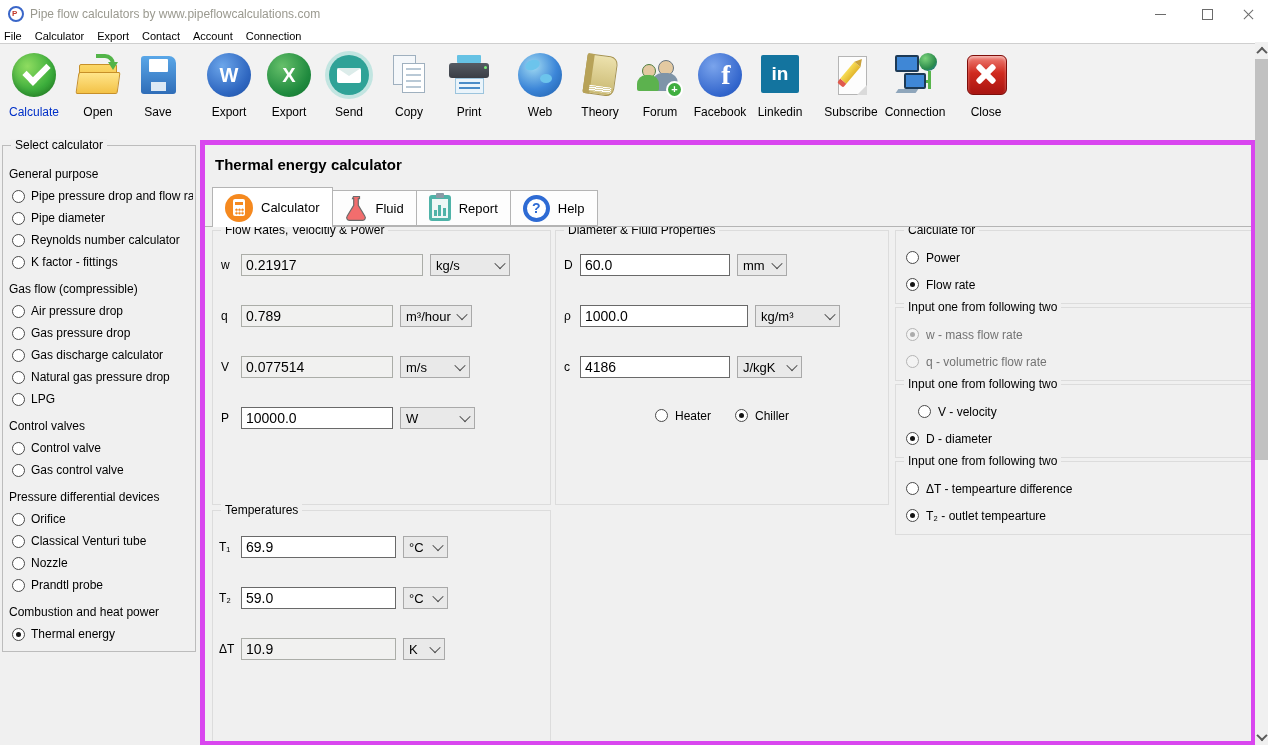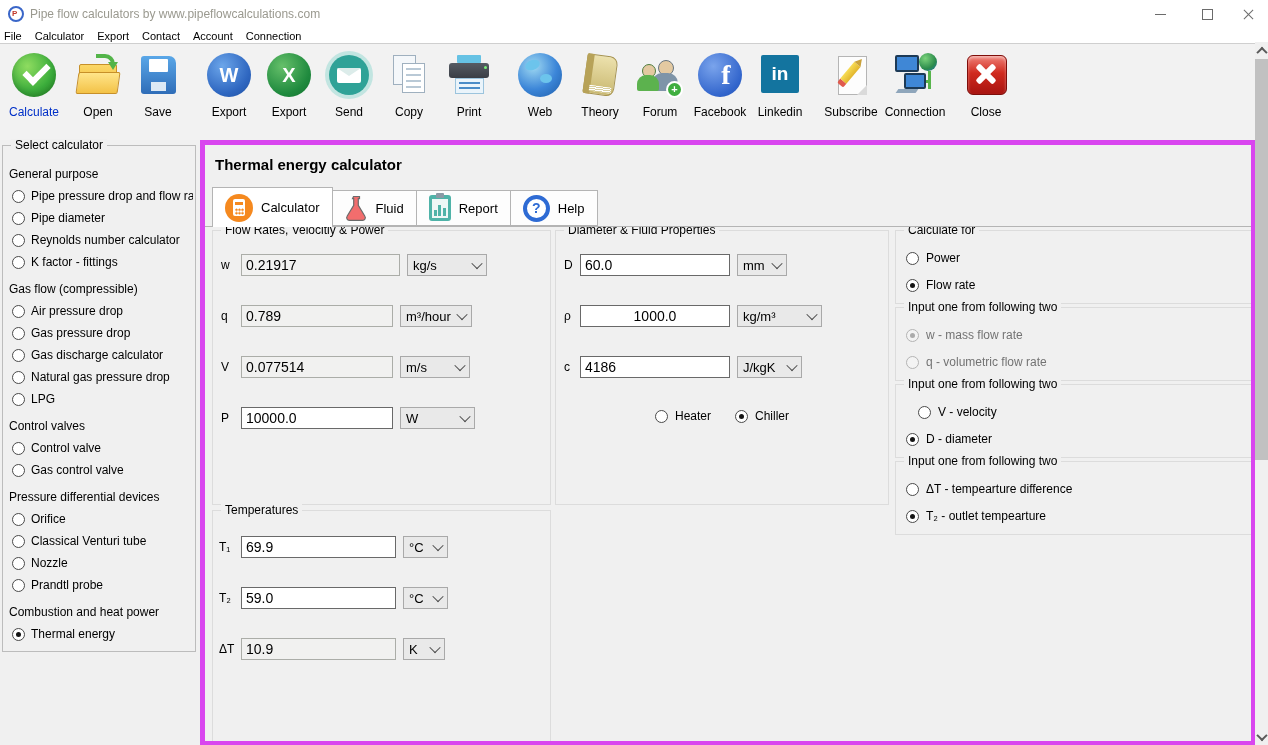--- a/index.html
+++ b/index.html
@@ -124,21 +124,21 @@
   .tr-b1{left:2px;height:6px;} .tr-b2{left:6.5px;height:11px;} .tr-b3{left:11px;height:8px;}
   .th-cir{position:relative;width:27px;height:27px;border-radius:50%;background:#fff;border:4px solid #2e6bd4;box-sizing:border-box;
     display:flex;align-items:center;justify-content:center;color:#2e6bd4;font-weight:bold;font-size:14px;flex:0 0 auto;}
   .frow{position:absolute;display:flex;align-items:center;height:24px;}
   .flabel{min-width:16px;font-size:12px;margin-right:4px;white-space:nowrap;}
   .tfield{box-sizing:border-box;height:22px;border:1px solid #696969;background:#fff;font-family:"Liberation Sans",sans-serif;font-size:14px;padding:0 4px;color:#000;}
   .tfield.ro{border-color:#abada8;background:#f1f1f0;}
   .combo{box-sizing:border-box;height:22px;margin-left:7px;background:#e9e9e9;border:1px solid #a9a9a9;display:flex;align-items:center;padding:0 5px;font-size:13px;cursor:default;}
   .combo .ctxt{white-space:nowrap;}
   .chev{margin-left:auto;width:7px;height:7px;border-right:1.5px solid #4a4a4a;border-bottom:1.5px solid #4a4a4a;transform:rotate(45deg) translate(-1px,-1px);flex:0 0 auto;}
-  .opt{position:absolute;display:flex;align-items:center;gap:7px;font-size:12px;white-space:nowrap;}
+  .opt{position:absolute;display:flex;align-items:flex-start;gap:7px;font-size:12px;white-space:nowrap;}
   .center-opts{position:absolute;left:0;right:0;display:flex;justify-content:center;gap:24px;}
   .center-opts .opt{position:static;}
   
   .vscroll{position:absolute;left:1255px;top:42px;width:13px;height:703px;background:#f0f0f0;}
   .sb-btn{position:absolute;left:0;width:13px;height:17px;display:flex;align-items:center;justify-content:center;}
   .sb-up{top:0;} .sb-dn{bottom:0;}
   .sb-ch{width:6px;height:6px;border-right:2px solid #5a5a5a;border-bottom:2px solid #5a5a5a;}
   .sb-up .sb-ch{transform:rotate(-135deg) translate(-1px,-1px);}
   .sb-dn .sb-ch{transform:rotate(45deg) translate(-1px,-1px);}
   .sb-thumb{position:absolute;left:0;top:17px;width:13px;height:401px;background:#c1c1c1;}
@@ -429,21 +429,21 @@
         <span>Help</span>
       </div>
     </div>
 
     <div class="tabpage">
 
       <div class="box" style="left:7px;top:3px;width:337px;height:273px;">
         <span class="box-label">Flow Rates, Velocitiy &amp; Power</span>
         <div class="frow" style="left:8px;top:22px;">
           <span class="flabel">w</span>
-          <input class="tfield ro" style="width: 159px;" readonly="" value="0.21917">
+          <input class="tfield ro" style="width: 182px;" readonly="" value="0.21917">
           <span class="combo" style="width:80px;">
               <span class="ctxt">kg/s</span>
               <span class="chev"></span>
             </span>
         </div>
         <div class="frow" style="left:8px;top:73px;">
           <span class="flabel">q</span>
           <input class="tfield ro" style="width: 152px;" readonly="" value="0.789">
           <span class="combo" style="width:72px;">
               <span class="ctxt">m³/hour</span>
@@ -473,21 +473,21 @@
         <div class="frow" style="left:8px;top:22px;">
           <span class="flabel" style="min-width:12px;">D</span>
           <input class="tfield" style="width: 150px;" value="60.0">
           <span class="combo" style="width:50px;">
               <span class="ctxt">mm</span>
               <span class="chev"></span>
             </span>
         </div>
         <div class="frow" style="left:8px;top:73px;">
           <span class="flabel" style="min-width:12px;">ρ</span>
-          <input class="tfield" style="width: 150px; text-align: center;" value="1000.0">
+          <input class="tfield" style="width: 168px;" value="1000.0">
           <span class="combo" style="width:85px;">
               <span class="ctxt">kg/m³</span>
               <span class="chev"></span>
             </span>
         </div>
         <div class="frow" style="left:8px;top:124px;">
           <span class="flabel" style="min-width:12px;">c</span>
           <input class="tfield" style="width: 150px;" value="4186">
           <span class="combo" style="width:65px;">
               <span class="ctxt">J/kgK</span>

